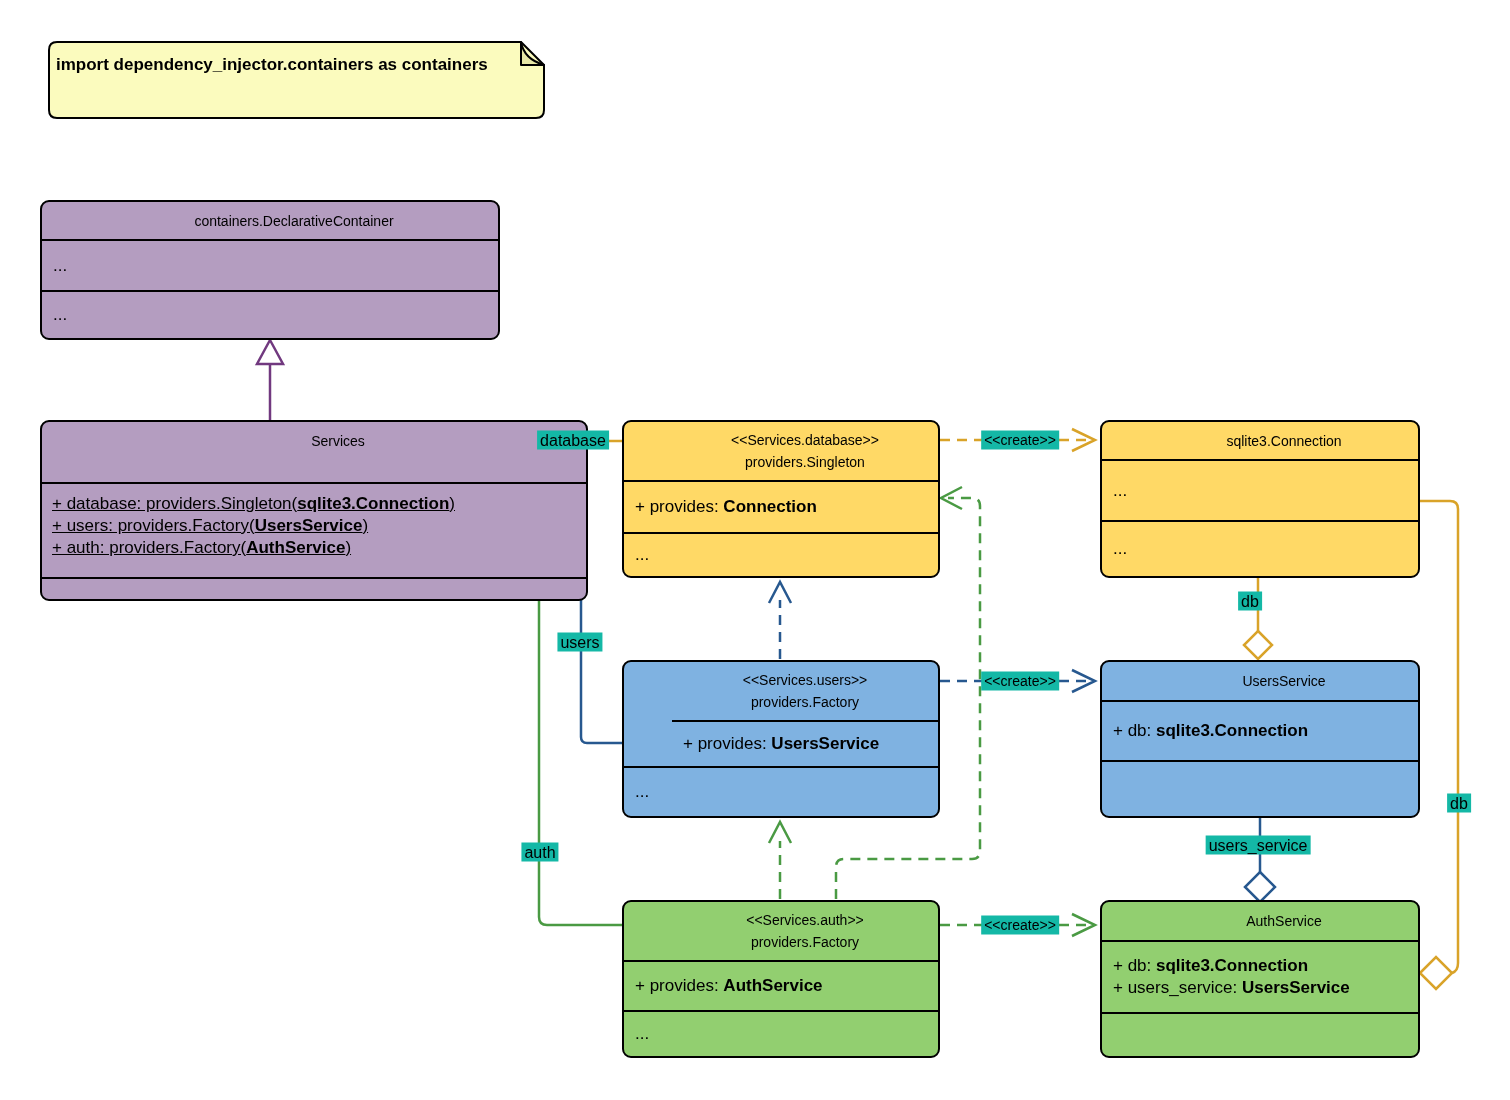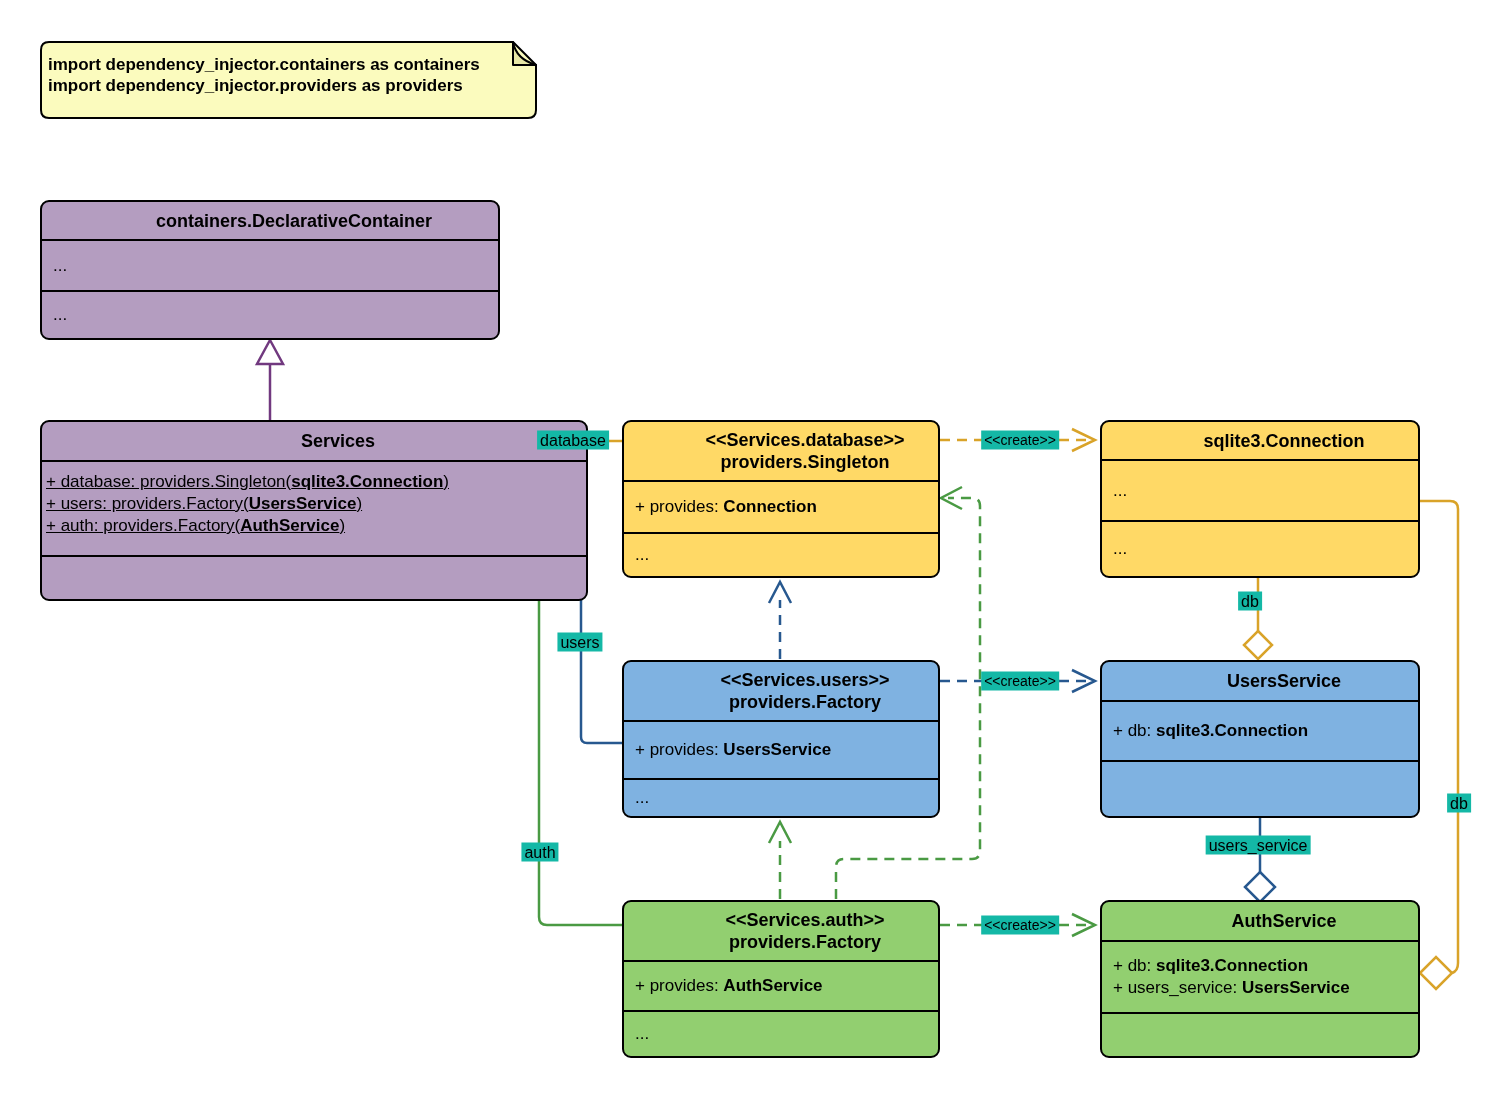--- a/index.html
+++ b/index.html
@@ -20,38 +20,38 @@
   .cls{
     position:absolute;border:2px solid #000;border-radius:9px;
     box-sizing:border-box;display:flex;flex-direction:column;overflow:hidden;
   }
   .fill-purple{background:var(--purple-fill);}
   .fill-gold{background:var(--gold-fill);}
   .fill-blue{background:var(--blue-fill);}
   .fill-green{background:var(--green-fill);}
   .hdr{
     flex:0 0 auto;display:flex;flex-direction:column;align-items:center;justify-content:center;
-    font-weight:bold;font-size:18px;line-height:22px;box-sizing:border-box;padding-left:48px;
+    font-weight:normal;font-size:14px;line-height:22px;box-sizing:border-box;padding-left:48px;
   }
   .row{
     flex:0 0 auto;border-top:2px solid #000;padding:0 11px;box-sizing:border-box;
     display:flex;flex-direction:column;justify-content:center;font-size:17px;line-height:22px;
   }
   .row.grow{flex:1 1 auto;}
   .row.topalign{justify-content:flex-start;padding-top:9px;}
   .attr-line{white-space:nowrap;}
   .u{text-decoration:underline;}
   
   .edge-label{
     position:absolute;transform:translate(-50%,-50%);background:#14b8a6;
     padding:0 3px;font-size:16px;line-height:19px;white-space:nowrap;
   }
   .edge-label.small{font-size:14px;}
   
-  .note{position:absolute;left:40px;top:41px;width:405px;height:78px;}
+  .note{position:absolute;left:48px;top:41px;width:405px;height:78px;}
   .note-bg{position:absolute;left:0;top:0;width:497px;height:78px;}
   .note-text{position:absolute;left:8px;top:13px;font-weight:bold;font-size:17px;line-height:21px;white-space:nowrap;}
 </style>
 </head>
 <body>
 
 <div class="stage">
 
   <svg class="wires" viewBox="0 0 1510 1100">
 
@@ -121,37 +121,36 @@
     </g>
   </svg>
 
   <div class="note">
     <svg class="note-bg" viewBox="0 0 497 78">
       <path d="M9,1 H473 L496,24 V69 Q496,77 488,77 H9 Q1,77 1,69 V9 Q1,1 9,1 Z" style="fill:var(--note-fill);stroke:#000;stroke-width:2;stroke-linejoin:round"></path>
       <path d="M473,1 Q476,18 496,24 L473,24 Z" style="fill:var(--note-fold);stroke:#000;stroke-width:2;stroke-linejoin:round"></path>
     </svg>
     <div class="note-text">
       <div>import dependency_injector.containers as containers</div>
-      <div>import dependency_injector.providers as providers</div>
     </div>
   </div>
 
   <div class="cls fill-purple" style="left:40px;top:200px;width:460px;height:140px;">
     <div class="hdr" style="height:37px;">containers.DeclarativeContainer</div>
     <div class="row" style="height:51px;">
       <span class="attr-line">...</span>
     </div>
     <div class="row grow">
       <span class="attr-line">...</span>
     </div>
   </div>
 
   <div class="cls fill-purple" style="left:40px;top:420px;width:548px;height:181px;">
     <div class="hdr" style="height:38px;">Services</div>
-    <div class="row topalign" style="height:95px;padding-left:4px;">
+    <div class="row topalign" style="height:95px;padding-left:10px;margin-top:22px;">
       <div class="attr-line u"><span>+ database: providers.Singleton(</span><b>sqlite3.Connection</b><span>)</span></div>
       <div class="attr-line u"><span>+ users: providers.Factory(</span><b>UsersService</b><span>)</span></div>
       <div class="attr-line u"><span>+ auth: providers.Factory(</span><b>AuthService</b><span>)</span></div>
     </div>
     <div class="row grow"></div>
   </div>
 
   <div class="cls fill-gold" style="left:622px;top:420px;width:318px;height:158px;">
     <div class="hdr" style="height:58px;">
       <div>&lt;&lt;Services.database&gt;&gt;</div>
@@ -173,21 +172,21 @@
     <div class="row grow">
       <span class="attr-line">...</span>
     </div>
   </div>
 
   <div class="cls fill-blue" style="left:622px;top:660px;width:318px;height:158px;">
     <div class="hdr" style="height:58px;">
       <div>&lt;&lt;Services.users&gt;&gt;</div>
       <div>providers.Factory</div>
     </div>
-    <div class="row" style="height:58px;">
+    <div class="row" style="height:46px;margin-left:48px;">
       <div class="attr-line"><span>+ provides: </span><b>UsersService</b></div>
     </div>
     <div class="row grow">
       <span class="attr-line">...</span>
     </div>
   </div>
 
   <div class="cls fill-blue" style="left:1100px;top:660px;width:320px;height:158px;">
     <div class="hdr" style="height:38px;">UsersService</div>
     <div class="row" style="height:60px;">

